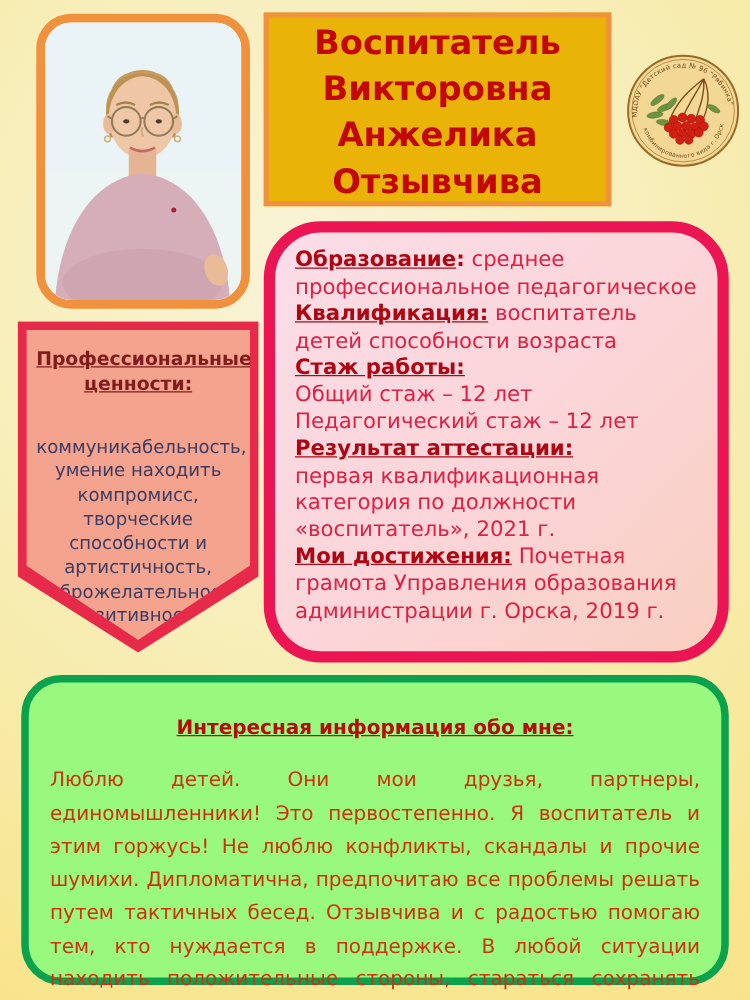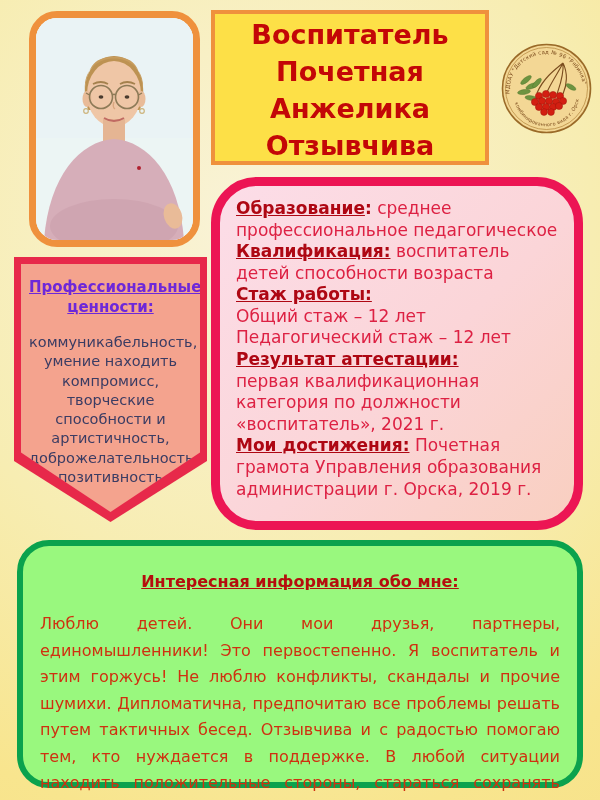--- a/index.html
+++ b/index.html
@@ -11,41 +11,41 @@
   
   .photo-frame{
     position:absolute;left:29px;top:11px;width:171px;height:236px;
     box-sizing:border-box;border:7px solid #ef913d;border-radius:28px;
     overflow:hidden;background:#ecf5f4;
   }
   .photo-frame svg{display:block;width:100%;height:100%;}
   
   .title-card{
     position:absolute;left:211px;top:10px;width:278px;height:155px;
-    box-sizing:border-box;border:4px solid #ef913d;background:#fde047;
+    box-sizing:border-box;border:4px solid #ef913d;background:#eab308;
     color:#c30707;font-weight:bold;font-size:27px;line-height:37px;
     text-align:center;padding-top:2px;
   }
   
   .logo{position:absolute;left:501px;top:43px;width:91px;height:91px;}
   
   .banner-outer{
     position:absolute;left:14px;top:257px;width:193px;height:265px;
     background:#e7294a;
     clip-path:polygon(0 0,100% 0,100% 77%,50% 100%,0 77%);
   }
   .banner-inner{
     position:absolute;left:7px;top:7px;right:7px;bottom:10px;
     background:#f4a38e;
     clip-path:polygon(0 0,100% 0,100% 76%,50% 100%,0 76%);
     text-align:center;padding:14px 8px 0;box-sizing:border-box;
   }
   .banner-heading{
-    color:#6d28d9;font-weight:bold;font-size:15px;line-height:1.3;
-    text-decoration:underline;margin-bottom:16px;
+    color:#7f1d1d;font-weight:bold;font-size:15px;line-height:1.3;
+    text-decoration:underline;margin-bottom:32px;
   }
   .banner-body{color:#3b3c63;font-size:14.5px;line-height:1.33;}
   
   .info-card{
     position:absolute;left:211px;top:177px;width:372px;height:353px;
     box-sizing:border-box;border:9px solid #ec1554;border-radius:46px;
     background:linear-gradient(135deg,#fcdde8 0%,#fbd5d8 55%,#f9cfc0 100%);
     padding:12px 16px 0;font-size:17px;line-height:1.27;color:#dd2143;
   }
   .info-line .lbl{color:#ae0713;font-weight:bold;text-decoration:underline;}
@@ -99,21 +99,21 @@
     <path d="M 76.5,77 Q 78,75.5 79.5,77" fill="none" stroke="#8d7a57" stroke-width="1.4"></path>
     <path d="M 53.5,77 L 50,75 M 102.5,77 L 106,75" stroke="#8d7a57" stroke-width="1.4"></path>
 
     <path d="M 78,84 Q 76,89 79,91" fill="none" stroke="#d9a67f" stroke-width="1.4"></path>
     <path d="M 68,100 Q 78,106 88,100" fill="none" stroke="#c06a62" stroke-width="2"></path>
   </svg>
 </div>
 
 <div class="title-card">
   <div>Воспитатель</div>
-  <div>Почетная</div>
+  <div>Викторовна</div>
   <div>Анжелика</div>
   <div>Отзывчива</div>
 </div>
 
 <div class="logo">
   <svg viewBox="0 0 91 91" aria-hidden="true">
     <circle cx="45.5" cy="45.5" r="44" fill="#f3d795" stroke="#9a6a28" stroke-width="1.6"></circle>
     <circle cx="45.5" cy="45.5" r="41" fill="none" stroke="#b08238" stroke-width="0.7"></circle>
     <path id="arcTop" d="M 9,54 A 37,37 0 1 1 82,54" fill="none"></path>
     <path id="arcBot" d="M 13,56 A 33,33 0 0 0 78,56" fill="none"></path>

